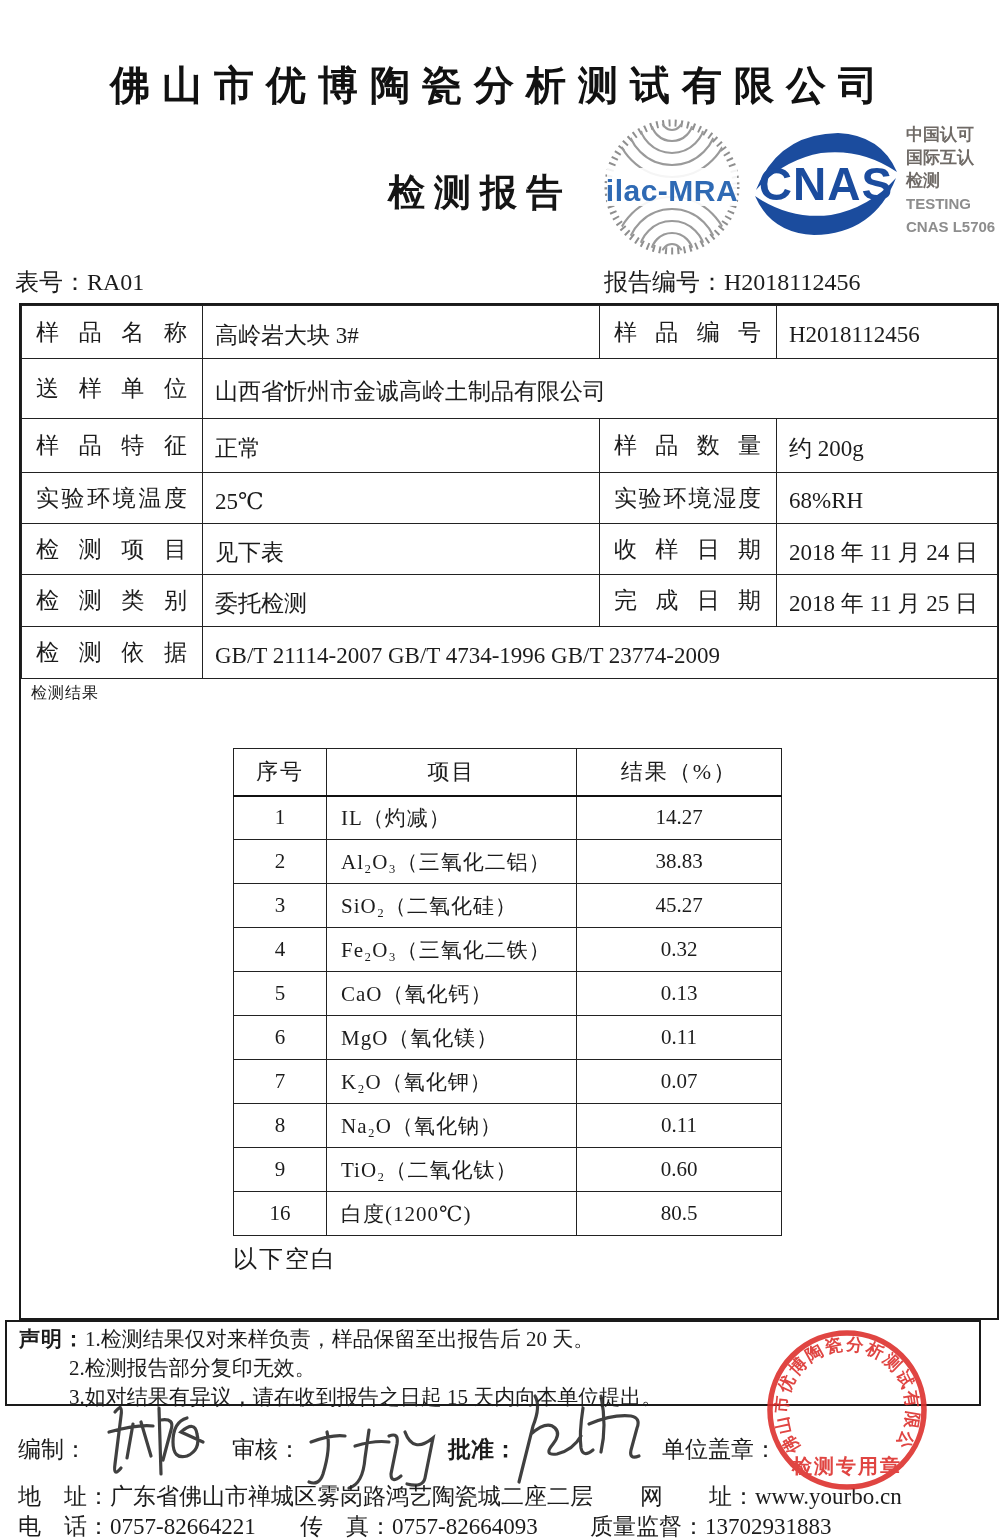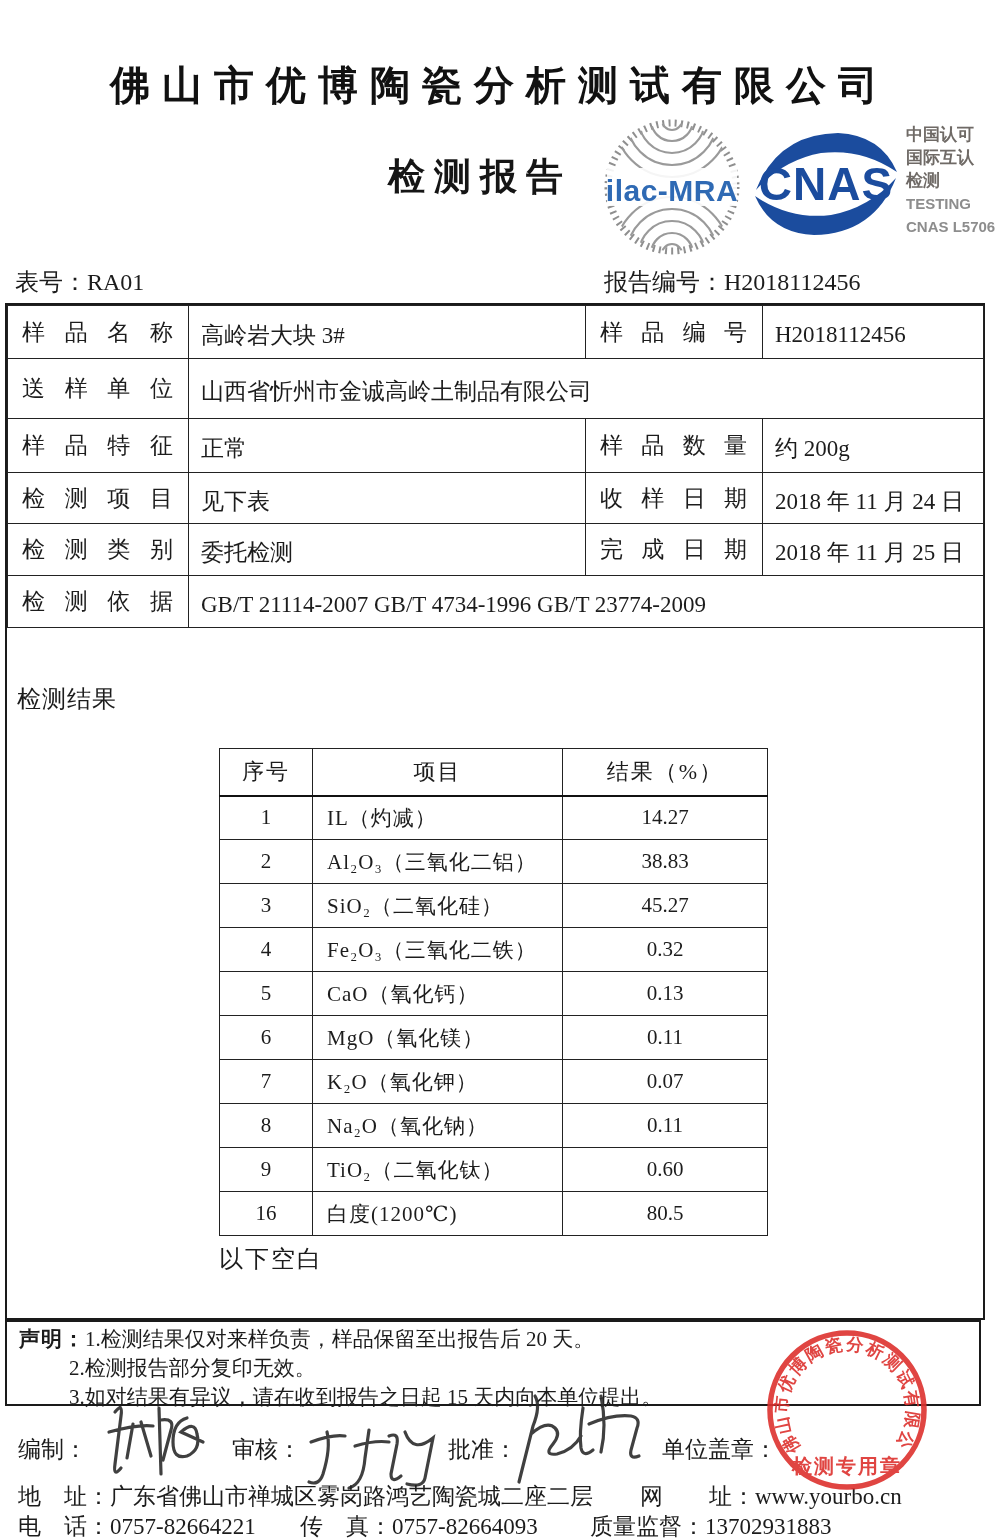--- a/index.html
+++ b/index.html
@@ -8,39 +8,39 @@
     font-family:"Liberation Serif","DejaVu Serif",serif;color:#1c1c1c;
     overflow:hidden;
   }
   .abs{position:absolute;}
   
   .company-title{
     left:0;top:58px;width:1000px;text-align:center;
     font-size:40px;font-weight:bold;letter-spacing:12px;color:#111;
   }
   .report-title{
-    left:388px;top:152px;font-size:37px;font-weight:bold;letter-spacing:9px;color:#151515;
+    left:388px;top:168px;font-size:37px;font-weight:bold;letter-spacing:9px;color:#151515;
   }
   .accred-text{left:906px;top:123px;font-size:17px;line-height:23px;font-weight:bold;}
   .accred-text .cn{color:#6f6a66;}
   .accred-text .en{color:#8d8d8d;font-family:"Liberation Sans","DejaVu Sans",sans-serif;font-size:15px;}
   
   .meta-left{left:15px;top:266px;font-size:24px;}
   .meta-right{left:588px;top:266px;font-size:24px;margin-left:16px;}
   
-  .outer-box{left:5px;top:303px;width:976px;height:1013px;border:2px solid #1a1a1a;}
+  .outer-box{left:19px;top:303px;width:976px;height:1013px;border:2px solid #1a1a1a;}
   table{border-collapse:collapse;table-layout:fixed;}
   .info-table{width:976px;}
   .info-table td{border:1px solid #222;font-size:23px;overflow:hidden;}
   .info-table td.lbl{
     padding:0 14px;text-align:justify;text-align-last:justify;letter-spacing:1px;
   }
   .info-table td.val{padding:6px 4px 0 12px;vertical-align:middle;}
   
-  .results-label{left:10px;top:378px;font-size:24px;letter-spacing:1px;}
+  .results-label{left:10px;top:378px;font-size:16px;letter-spacing:1px;}
   .res-table{left:212px;top:443px;width:548px;}
   .res-table td{border:1px solid #222;font-size:21px;text-align:center;}
   .res-table .hd td{border-bottom:2px solid #111;font-size:22px;letter-spacing:2px;}
   .res-table td.item{text-align:left;padding-left:14px;letter-spacing:1px;}
   .below-blank{left:212px;top:938px;font-size:24px;letter-spacing:2px;}
   
   .statement-box{left:5px;top:1320px;width:976px;height:86px;border:2px solid #1a1a1a;
      font-size:21px;line-height:29px;padding-top:3px;box-sizing:border-box;}
   .statement-box .row1{padding-left:12px;}
   .statement-box .lbl{font-weight:bold;letter-spacing:1px;}
@@ -120,20 +120,26 @@
       <td class="lbl">送样单位</td>
       <td class="val" colspan="3">山西省忻州市金诚高岭土制品有限公司</td>
     </tr>
     <tr style="height:54px">
       <td class="lbl">样品特征</td>
       <td class="val">正常</td>
       <td class="lbl">样品数量</td>
       <td class="val">约 200g</td>
     </tr>
     <tr style="height:51px">
+      <td class="lbl">实验环境温度</td>
+      <td class="val">25℃</td>
+      <td class="lbl">实验环境湿度</td>
+      <td class="val">68%RH</td>
+    </tr>
+    <tr style="height:51px">
       <td class="lbl">检测项目</td>
       <td class="val">见下表</td>
       <td class="lbl">收样日期</td>
       <td class="val">2018 年 11 月 24 日</td>
     </tr>
     <tr style="height:52px">
       <td class="lbl">检测类别</td>
       <td class="val">委托检测</td>
       <td class="lbl">完成日期</td>
       <td class="val">2018 年 11 月 25 日</td>
@@ -218,21 +224,21 @@
 </div>
 
 <div class="abs statement-box">
   <div class="row1"><span class="lbl">声明：</span><span>1.检测结果仅对来样负责，样品保留至出报告后 20 天。</span></div>
   <div class="indent">2.检测报告部分复印无效。</div>
   <div class="indent">3.如对结果有异议，请在收到报告之日起 15 天内向本单位提出。</div>
 </div>
 
 <div class="abs foot sign-row" style="left:18px;">编制：</div>
 <div class="abs foot sign-row" style="left:232px;">审核：</div>
-<div class="abs foot sign-row" style="left:448px;">批准：</div>
+<div class="abs foot sign-row" style="left:448px;font-weight:bold;">批准：</div>
 <div class="abs foot sign-row" style="left:662px;">单位盖章：</div>
 
 <svg class="abs" style="left:95px;top:1398px;" width="135" height="88" viewBox="0 0 135 88">
   <path class="sig-svg" d="M20,14 q8,-10 6,4 l-6,48 q-2,14 6,4 M14,34 q30,-8 44,-6 M38,26 l-6,34 M46,24 l10,34 M66,22 q14,-2 10,10 l-8,30 M64,10 l2,66 M92,20 q-14,4 -14,24 q0,18 14,14 q14,-6 10,-22 q-2,-14 -16,-2 l22,10"></path>
 </svg>
 <svg class="abs" style="left:303px;top:1420px;" width="150" height="72" viewBox="0 0 150 72">
   <path class="sig-svg" d="M8,22 q22,-8 34,-6 M24,12 q4,16 -4,42 q-4,12 -14,8 M52,26 q20,-6 34,-4 M66,10 l-4,28 q-2,26 -16,30 M86,16 q10,-4 8,8 l-6,30 q0,10 10,2 M102,12 q8,22 28,6 l-8,40 q-2,10 -18,6"></path>
 </svg>
 <svg class="abs" style="left:505px;top:1390px;" width="160" height="104" viewBox="0 0 160 104">
   <path class="sig-svg" d="M30,6 q6,10 -2,30 l-14,56 M26,44 q16,-14 24,-6 q6,6 -2,16 q-10,12 4,10 q16,-4 24,-18 M78,18 q-4,26 -2,40 q2,10 12,2 M96,6 q6,30 0,56 M84,34 q24,-10 42,-8 q10,2 6,12 l-6,22 q-2,10 8,6"></path>

